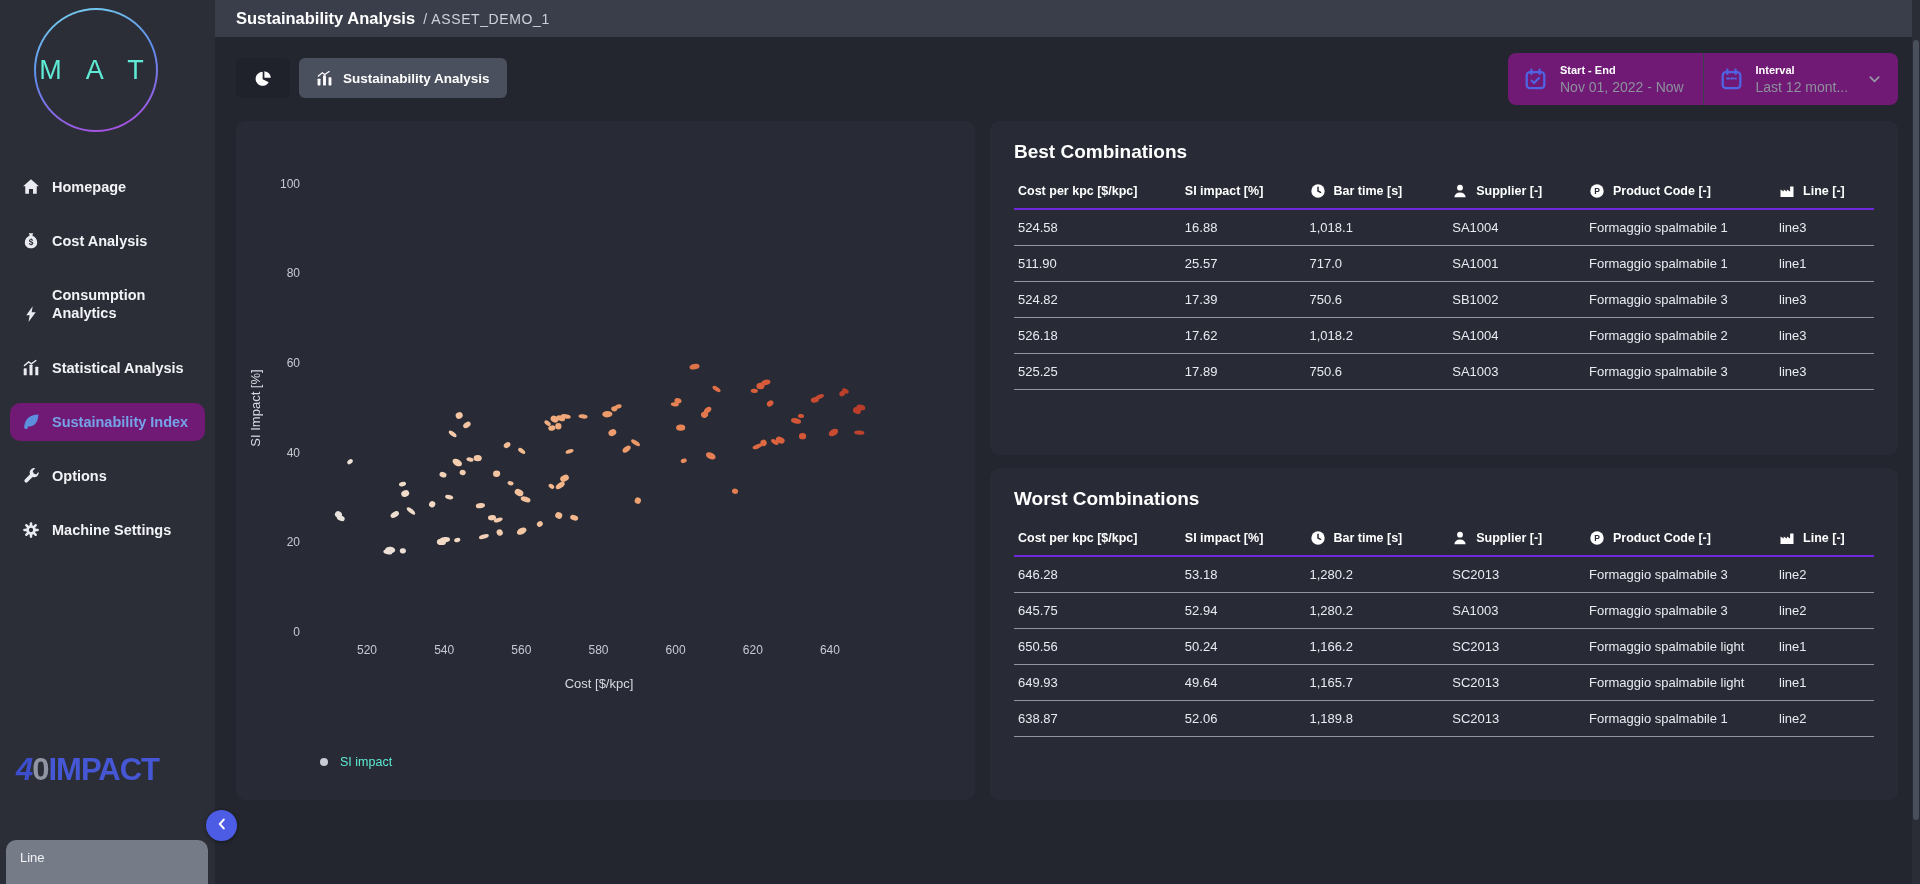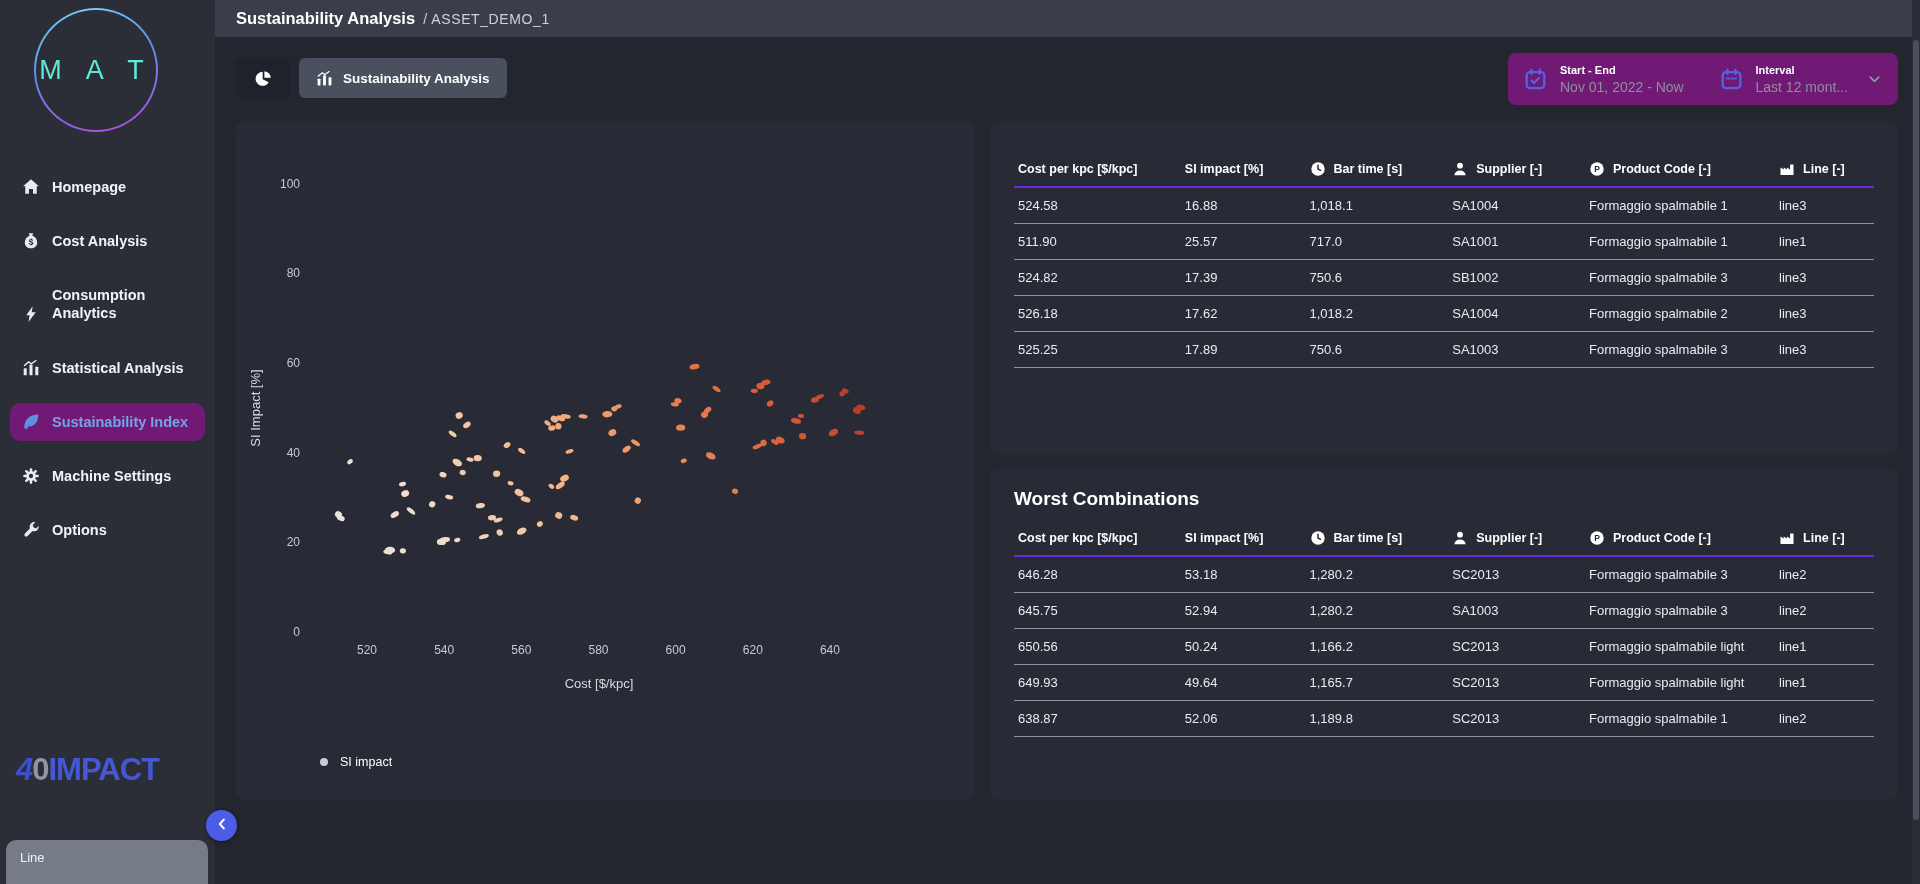--- a/index.html
+++ b/index.html
@@ -74,21 +74,21 @@
   table.combo td { color:#e9ebf1; font-size:13px; padding:10px 4px;
     border-bottom:1px solid rgba(233,236,243,.55); white-space:nowrap; overflow:hidden; }
   col.c1{width:19.4%} col.c2{width:14.5%} col.c3{width:16.6%} col.c4{width:15.9%} col.c5{width:22.1%} col.c6{width:11.5%}
 
   
   #scatter-svg { display:block; }
   .ticktext { fill:#c7cad3; font-size:12px; font-family:"Liberation Sans",sans-serif; }
   .axislabel { fill:#d6d9e0; font-size:13px; font-family:"Liberation Sans",sans-serif; }
   #chart-legend { position:absolute; left:84px; top:634px; display:flex; align-items:center; gap:12px; cursor:pointer; }
   #legend-dot { width:8px; height:8px; border-radius:50%; background:#c9ccd4; }
-  #legend-label { color:#ffffff; font-size:12.5px; }
+  #legend-label { color:#5eead4; font-size:12.5px; }
 
   
   #scrollbar { position:absolute; right:0; top:0; width:8px; height:884px; background:#2a2d36; }
   #scroll-thumb { position:absolute; left:1px; top:40px; width:6px; height:780px; border-radius:3px; background:#4a4f5c; }
 </style>
 </head>
 <body>
 
 <div id="app">
 
@@ -137,43 +137,43 @@
           </span>
           <span>Statistical Analysis</span>
         </div>
         <div class="nav-item active">
           <span class="nicon">
             <svg viewBox="0 0 16 16">
               <path fill="currentColor" d="M14.6 1.4C6.4 1.7 2.5 5.4 1.9 13c0 .5 2.5 1.8 2.8 1 .2-.5.4-1.3.8-2.1 3.7.7 8.7-1.5 9.1-10.5z"></path>
             </svg>
           </span>
           <span>Sustainability Index</span>
+        </div>
+        <div class="nav-item">
+          <span class="nicon">
+            <svg viewBox="0 0 16 16">
+              <path fill="currentColor" d="M14.7 4.2a3.9 3.9 0 0 1-5.3 4.6l-4.7 4.8a1.65 1.65 0 0 1-2.3-2.3l4.7-4.8a3.9 3.9 0 0 1 4.7-5.3L9.5 3.5l.9 2.2 2.2.9z"></path>
+            </svg>
+          </span>
+          <span>Options</span>
         </div>
         <div class="nav-item">
           <span class="nicon">
             <svg viewBox="0 0 16 16">
               <g fill="currentColor">
                 <rect x="6.9" y="1" width="2.2" height="14" rx="1"></rect>
                 <rect x="6.9" y="1" width="2.2" height="14" rx="1" transform="rotate(45 8 8)"></rect>
                 <rect x="6.9" y="1" width="2.2" height="14" rx="1" transform="rotate(90 8 8)"></rect>
                 <rect x="6.9" y="1" width="2.2" height="14" rx="1" transform="rotate(135 8 8)"></rect>
                 <circle cx="8" cy="8" r="4.3"></circle>
               </g>
               <circle cx="8" cy="8" r="1.9" fill="#2b2e37"></circle>
             </svg>
           </span>
           <span>Machine Settings</span>
-        </div>
-        <div class="nav-item">
-          <span class="nicon">
-            <svg viewBox="0 0 16 16">
-              <path fill="currentColor" d="M14.7 4.2a3.9 3.9 0 0 1-5.3 4.6l-4.7 4.8a1.65 1.65 0 0 1-2.3-2.3l4.7-4.8a3.9 3.9 0 0 1 4.7-5.3L9.5 3.5l.9 2.2 2.2.9z"></path>
-            </svg>
-          </span>
-          <span>Options</span>
         </div>
       </nav>
     <div id="brand-footer"><span class="b4">4</span><span class="b0">0</span><span>IMPACT</span></div>
     <div id="line-panel">
       <span>Line</span>
     </div>
   </aside>
   <button id="collapse-btn">
     <span><svg viewBox="0 0 16 16">
           <path d="M10 3 5.5 8 10 13" stroke="#fff" stroke-width="2.4" fill="none" stroke-linecap="round" stroke-linejoin="round"></path>
@@ -346,20 +346,21 @@
         <ellipse cx="624.8240000000001" cy="286.4518" rx="4.6" ry="2.6500000000000004" fill="rgb(185,60,42)" transform="rotate(13 624.8240000000001 286.4518)"></ellipse>
         <ellipse cx="623.2808000000001" cy="311.551" rx="5.1" ry="2.1" fill="rgb(191,66,45)" transform="rotate(4 623.2808000000001 311.551)"></ellipse>
       </svg>
     <div id="chart-legend">
       <span id="legend-dot"></span>
       <span id="legend-label">SI impact</span>
     </div>
   </section>
 
   <section class="panel" id="best-panel">
+    <h2 class="panel-title">Best Combinations</h2>
     <table class="combo">
         <colgroup>
           <col class="c1">
           <col class="c2">
           <col class="c3">
           <col class="c4">
           <col class="c5">
           <col class="c6">
         </colgroup>
         <thead>

